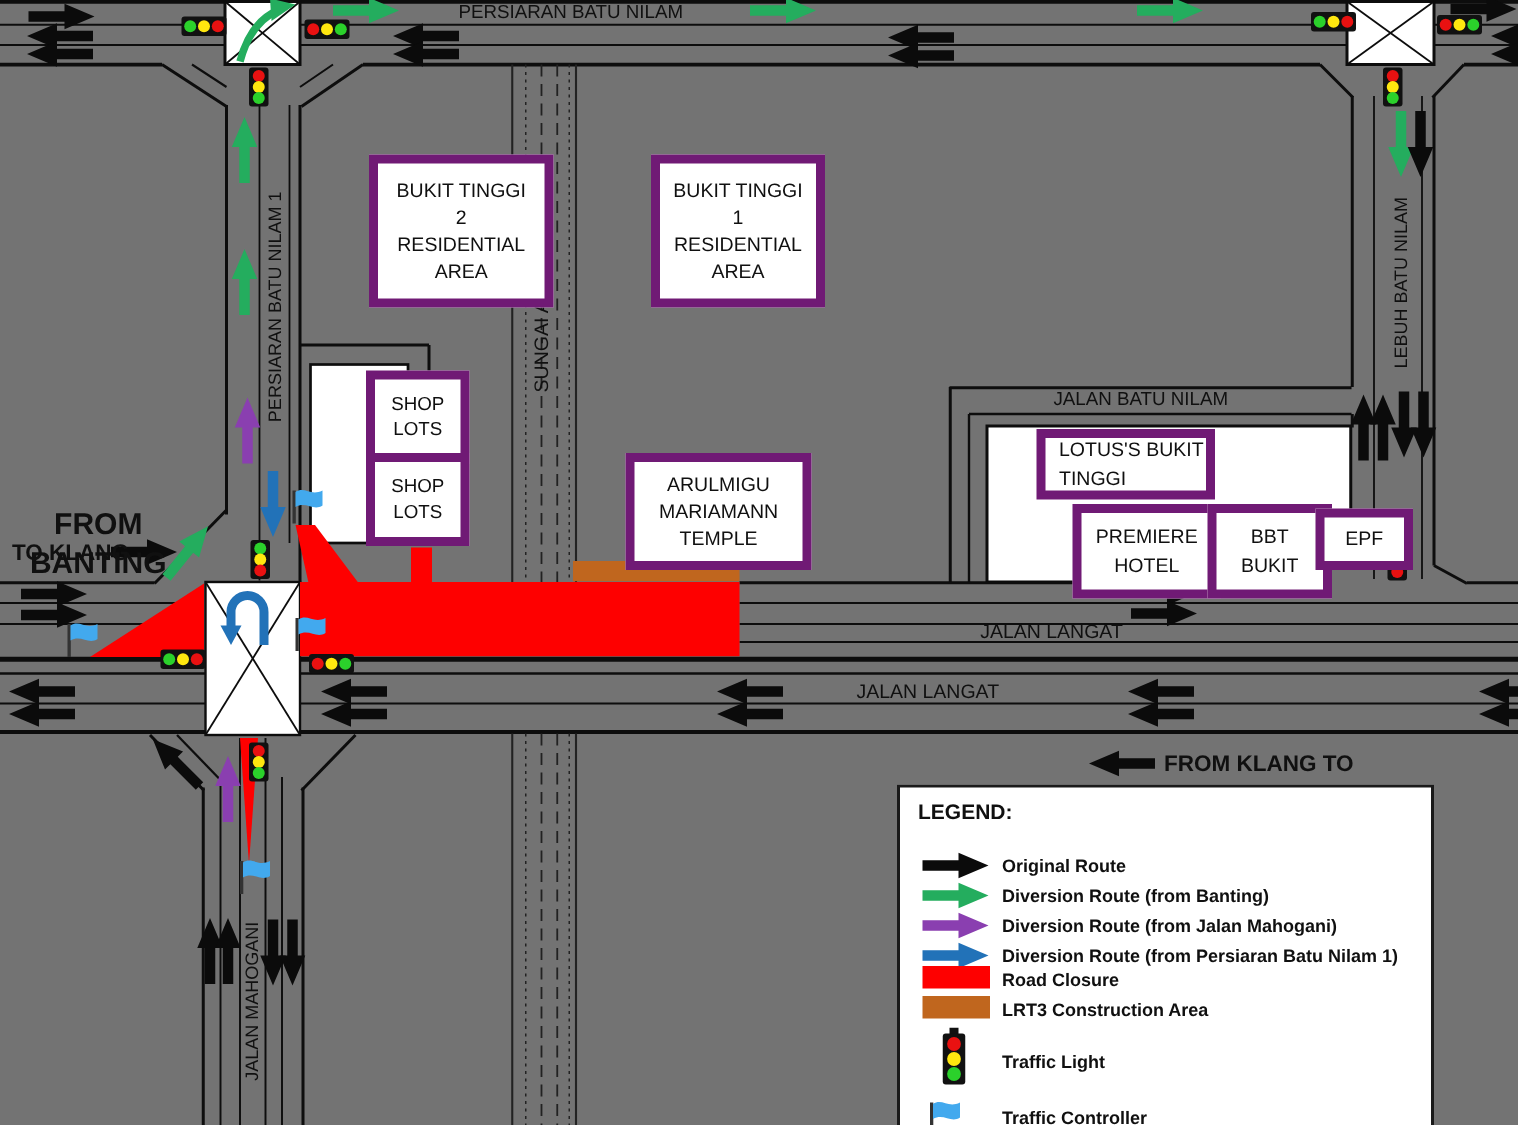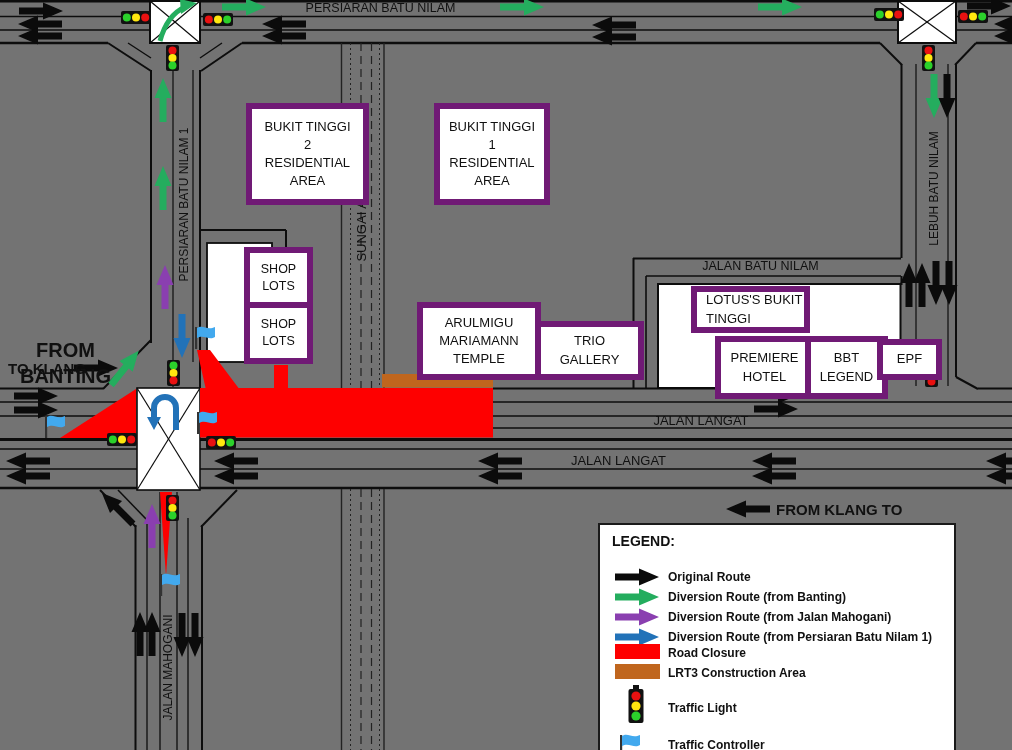--- a/index.html
+++ b/index.html
@@ -265,28 +265,26 @@
 1
 RESIDENTIAL
 AREA</div>
 <div class="box" style="left:212px;top:247px;width:57px;height:50px;font-size:12.5px;">SHOP
 LOTS</div>
 <div class="box" style="left:212px;top:302px;width:57px;height:50px;font-size:12.5px;">SHOP
 LOTS</div>
 <div class="box" style="left:385px;top:302px;width:112px;height:66px;">ARULMIGU
 MARIAMANN
 TEMPLE</div>
-<div class="box" style="left:503px;top:321px;width:97px;height:47px;">TRIO
-GALLERY</div>
 <div class="box left" style="left:659px;top:286px;width:119px;height:47px;box-sizing:border-box;">LOTUS'S BUKIT
 TINGGI</div>
 <div class="box" style="left:683px;top:336px;width:87px;height:51px;">PREMIERE
 HOTEL</div>
 <div class="box" style="left:773px;top:336px;width:71px;height:51px;">BBT
-LEGEND</div>
+BUKIT</div>
 <div class="box" style="left:845px;top:339px;width:53px;height:29px;">EPF</div>
 
 <div class="legend">
   <div class="item" style="left:12px;top:8px;font-size:14px;">LEGEND:</div>
   <svg class="swatch" style="left:14px;top:43px;" width="50" height="18" viewBox="-1 -9 50 18">
         <use href="#arrow" fill="#0b0b0b"></use>
       </svg>
   <svg class="swatch" style="left:14px;top:63px;" width="50" height="18" viewBox="-1 -9 50 18">
         <use href="#arrow" fill="#24AD5E"></use>
       </svg>

